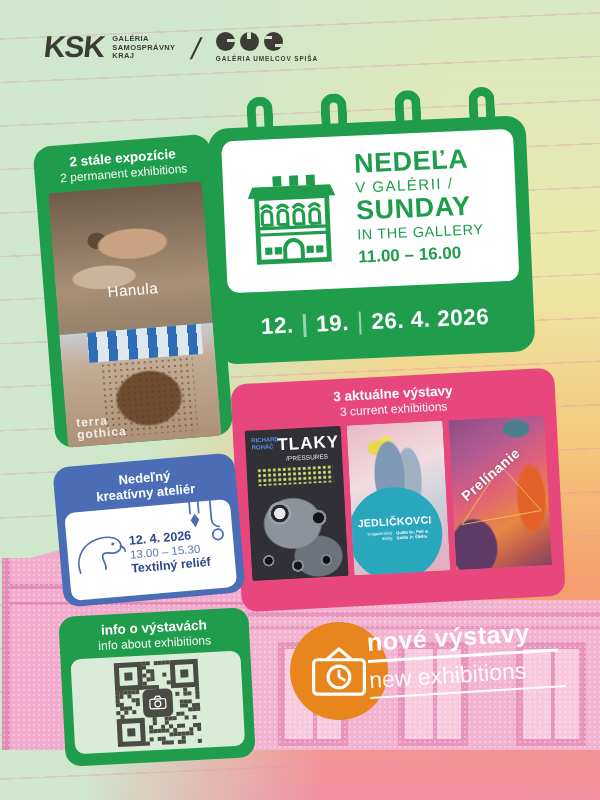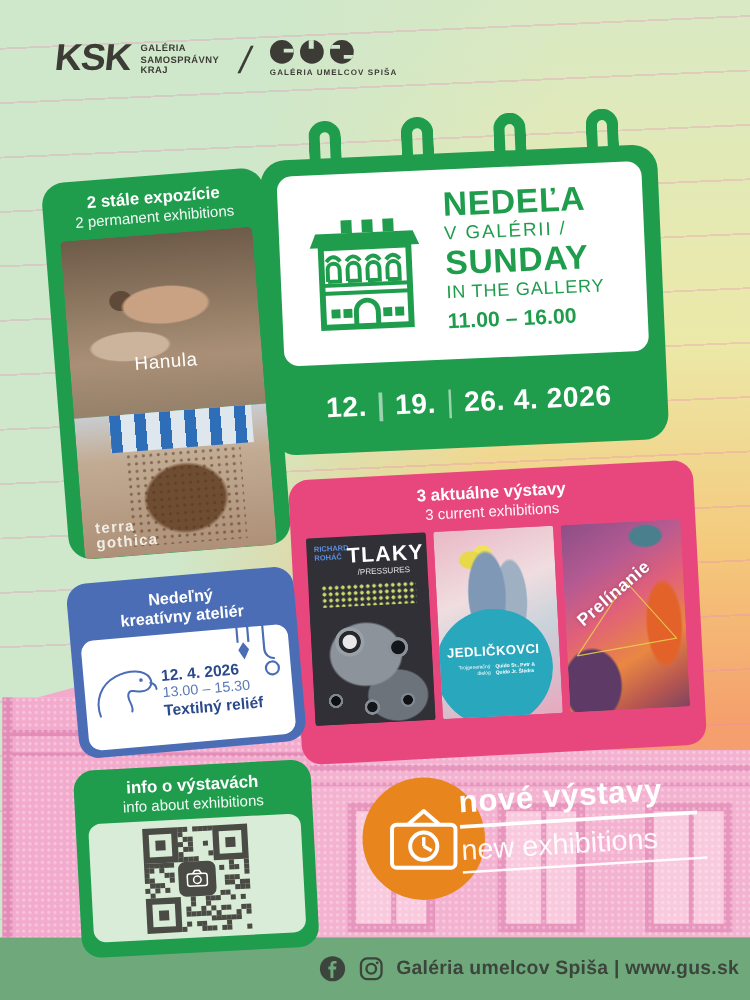--- a/index.html
+++ b/index.html
@@ -472,28 +472,14 @@
       <rect x="4" y="16" width="56" height="38" rx="4"></rect>
       <circle cx="32" cy="35" r="12"></circle>
       <path d="M32 35 V27 M32 35 L39 39" stroke-width="3"></path>
     </svg>
   </div>
   <div class="newx-text">
     <span class="newx1">nové výstavy</span>
     <span class="newx2">new exhibitions</span>
   </div>
 
-  <div class="footer">
-    <div class="footer-inner">
-      <svg viewBox="0 0 24 24" width="22" height="22">
-        <circle cx="12" cy="12" r="11" fill="#3c453c"></circle>
-        <path d="M15.5 7.5 h-1.8 c-.6 0 -.9 .35 -.9 1 v1.6 h2.6 l-.35 2.5 h-2.25 V20 h-2.6 v-7.4 H8.4 v-2.5 h1.8 V8.3 c0-2 1.2-3.1 3-3.1 h2.3 z" fill="#6fa97b"></path>
-      </svg>
-      <svg viewBox="0 0 24 24" width="22" height="22" fill="none" stroke="#3c453c" stroke-width="2">
-        <rect x="3" y="3" width="18" height="18" rx="5.5"></rect>
-        <circle cx="12" cy="12" r="4.2"></circle>
-        <circle cx="17.2" cy="6.8" r="1.2" fill="#3c453c" stroke="none"></circle>
-      </svg>
-      <div class="footer-text">Galéria umelcov Spiša | www.gus.sk</div>
-    </div>
-  </div>
 
 </div>
 
 </body></html>

